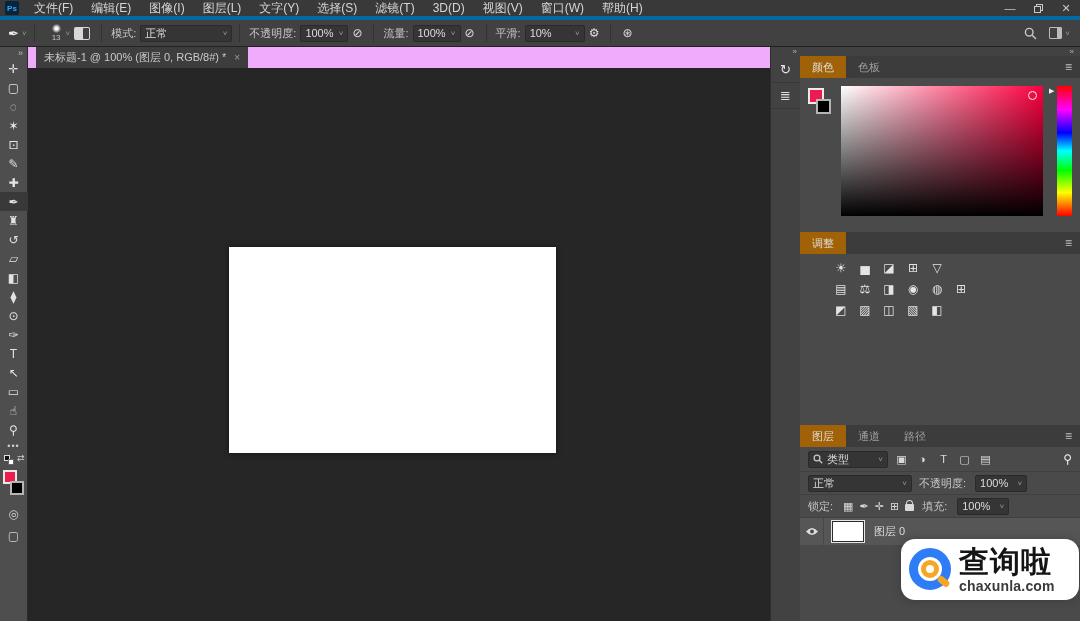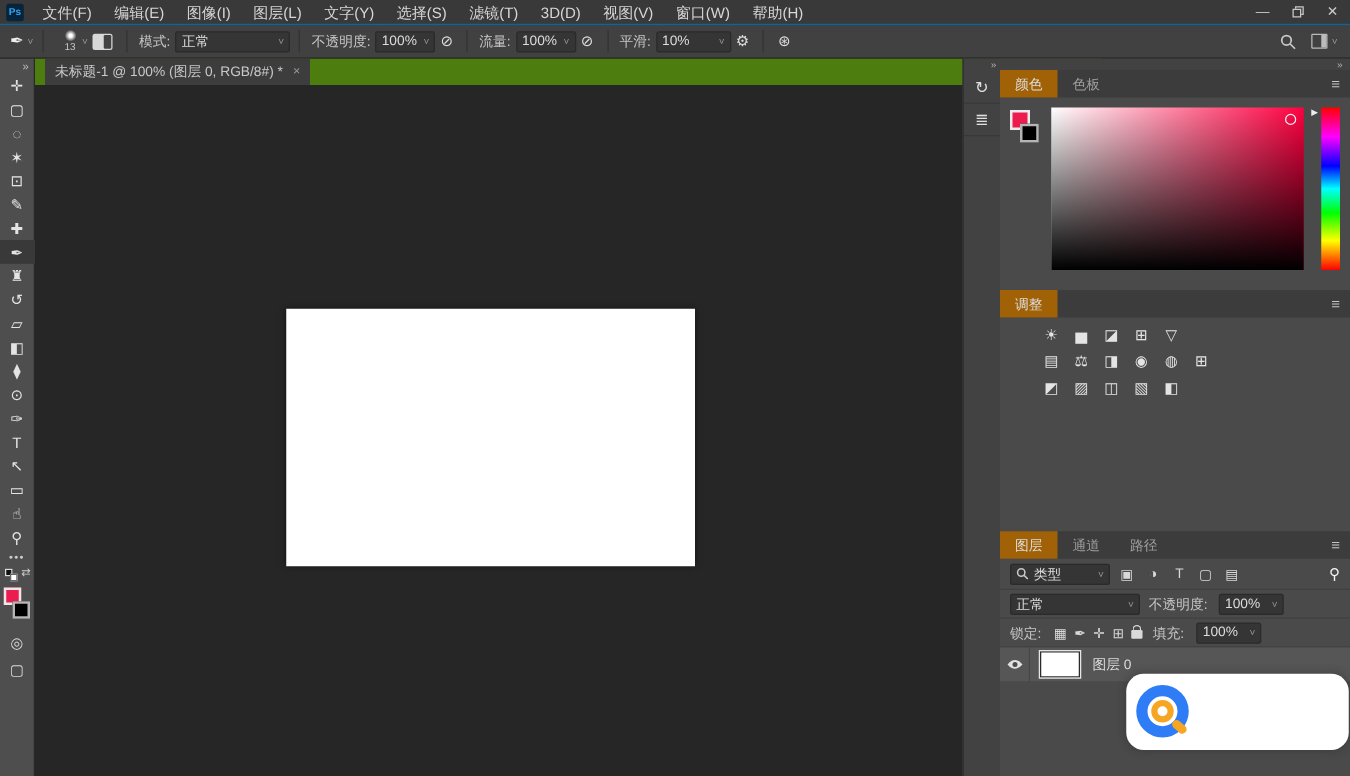--- a/index.html
+++ b/index.html
@@ -2,21 +2,21 @@
 <html><head>
 <meta charset="utf-8">
 <style>
   * { margin:0; padding:0; box-sizing:border-box; }
   html,body { width:1080px; height:621px; overflow:hidden; background:#262626;
     font-family:"Liberation Sans","DejaVu Sans",sans-serif; }
   #app { position:relative; width:1080px; height:621px; background:#262626; color:#d8d8d8; font-size:12px; }
 
   
   #menubar { position:absolute; left:0; top:0; width:1080px; height:20px; background:#393939;
-    display:flex; align-items:center; border-bottom:1px solid #0369a1; }
+    display:flex; align-items:center; border-bottom:4px solid #0369a1; }
   #ps-logo { width:14px; height:14px; margin:0 6px 0 5px; background:#06253c; color:#33a6f4;
     font-size:8px; font-weight:bold; display:flex; align-items:center; justify-content:center; border-radius:2px; }
   .menu-item { padding:0 9px; height:20px; line-height:20px; color:#d6d6d6; font-size:12px; cursor:default; }
   #win-controls { margin-left:auto; display:flex; align-items:center; height:20px; }
   .win-btn { width:28px; height:20px; display:flex; align-items:center; justify-content:center; color:#c9c9c9; font-size:11px; }
   .restore-box { position:relative; width:9px; height:9px; }
   .restore-box i { position:absolute; width:7px; height:7px; border:1px solid #c9c9c9; }
   .restore-box i.b1 { top:0; left:2px; }
   .restore-box i.b2 { top:2px; left:0; background:#393939; }
 
@@ -53,21 +53,21 @@
   .mini-colors { width:28px; height:14px; position:relative; }
   .mini-colors .mfg { position:absolute; left:4px; top:2px; width:6px; height:6px; background:#111; border:1px solid #ddd; }
   .mini-colors .mbg { position:absolute; left:8px; top:6px; width:6px; height:6px; background:#fff; border:1px solid #666; }
   .mini-colors .swap { position:absolute; right:3px; top:0; font-size:9px; color:#ccc; }
   .fgbg { width:28px; height:34px; position:relative; margin-top:2px; }
   .fgbg .fg { position:absolute; left:3px; top:1px; width:14px; height:14px; background:#ed1c4e; border:2px solid #e9e9e9; }
   .fgbg .bg { position:absolute; left:10px; top:12px; width:14px; height:14px; background:#000; border:2px solid #b5b5b5; }
   .mode-btn { width:28px; height:22px; display:flex; align-items:center; justify-content:center; color:#d5d5d5; font-size:12px; }
 
   
-  #tabstrip { position:absolute; left:28px; top:47px; width:854px; height:21px; background:#4d7c0f;
+  #tabstrip { position:absolute; left:28px; top:47px; width:854px; height:21px; background:#f0abfc;
     display:flex; align-items:flex-end; }
   #doc-tab { height:21px; margin-left:8px; background:#3d3d3d; color:#c9c9c9; font-size:11px;
     display:flex; align-items:center; padding:0 8px; gap:8px; }
   #doc-tab .close { color:#9a9a9a; font-size:10px; }
 
   
   #canvas-area { position:absolute; left:28px; top:68px; width:742px; bottom:0; background:#262626; }
   #doc-canvas { position:absolute; left:201px; top:179px; width:327px; height:206px; background:#ffffff;
     box-shadow:0 0 5px rgba(0,0,0,.55); }
 
@@ -393,15 +393,19 @@
       </div>
     </div>
   </div>
 
   <div id="watermark">
     <div id="wm-logo">
       <span class="ring-o"></span>
       <span class="ring-i"></span>
       <span class="handle"></span>
     </div>
+    <div id="wm-text">
+      <span id="wm-title">查询啦</span>
+      <span id="wm-domain">chaxunla.com</span>
+    </div>
   </div>
 
 </div>
 
 </body></html>

